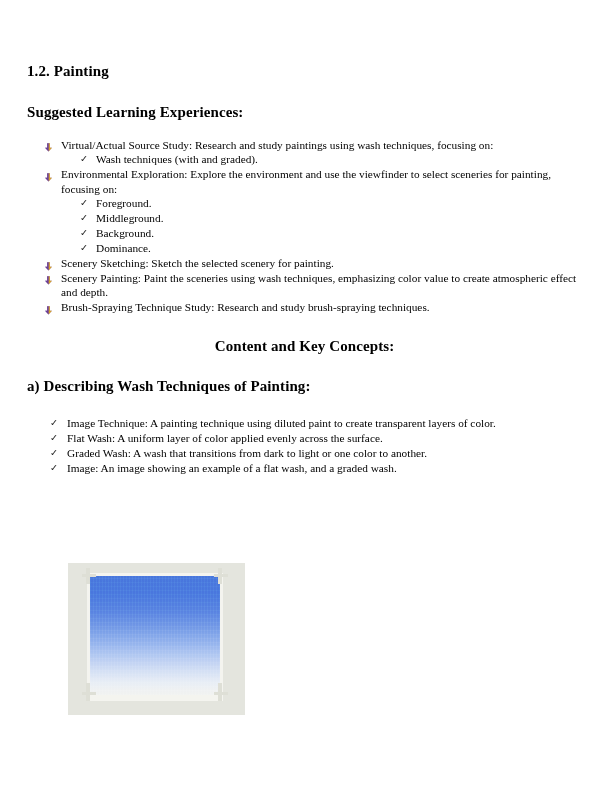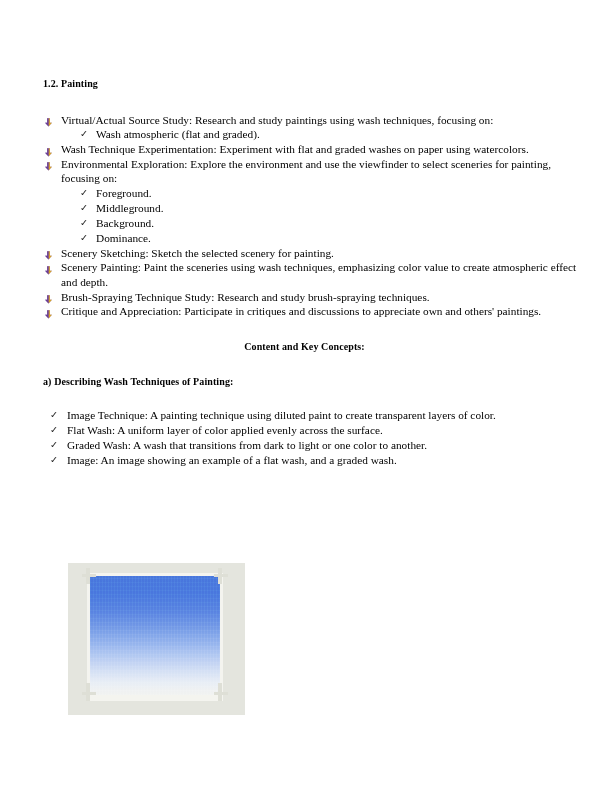--- a/index.html
+++ b/index.html
@@ -19,24 +19,24 @@
     width: 612px;
     height: 792px;
     box-sizing: border-box;
     padding: 62px 30px 0 27px;
     overflow: hidden;
   }
 
   
   .heading {
     font-weight: bold;
-    font-size: 10px;
+    font-size: 15px;
     line-height: 1.25;
     letter-spacing: 0.1px;
-    margin: 16px;
+    margin: 0;
   }
   .h-main      { margin-bottom: 22px; }
   .h-sub       { margin-bottom: 16px; }
   .h-section   { margin-top: 22px; margin-bottom: 22px; text-align: center; }
   .h-subsec    { margin-bottom: 20px; }
 
   
   ul.lvl1 {
     list-style: none;
     margin: 0 0 0 0;
@@ -158,34 +158,30 @@
   .tape.br-v { left: 150px; top: 120px; width: 4px;  height: 18px; }
   .tape.br-h { left: 146px; top: 129px; width: 14px; height: 3px; }
 </style>
 </head>
 <body>
 
 <div class="page">
 
   <h1 class="heading h-main">1.2. Painting</h1>
 
+  <h2 class="heading h-sub">Suggested Learning Experiences:</h2>
 
   <ul class="lvl1" id="learning-list">
       <li><span class="bullet-arrow"><svg viewBox="0 0 10 10" width="9" height="9">
             <polygon points="3.6,0.4 6.4,0.4 6.4,5.2 8.8,5.2 5,9.4 1.2,5.2 3.6,5.2" fill="#7a4fa3"></polygon>
             <polygon points="5,0.4 6.4,0.4 6.4,5.2 8.8,5.2 5,9.4" fill="#d9a520"></polygon>
             <polygon points="3.6,0.4 5,0.4 5,9.4 1.2,5.2 3.6,5.2" fill="#6b3f95"></polygon>
           </svg></span><span class="lbl">Virtual/Actual Source Study:</span><span> Research and study paintings using wash techniques, focusing on:</span><ul class="lvl2">
-          <li><span class="bullet-check">✓</span><span>Wash atmospheric (flat and graded).</span></li>
+          <li><span class="bullet-check">✓</span><span>Wash techniques (with and graded).</span></li>
         </ul></li>
-      <li><span class="bullet-arrow"><svg viewBox="0 0 10 10" width="9" height="9">
-            <polygon points="3.6,0.4 6.4,0.4 6.4,5.2 8.8,5.2 5,9.4 1.2,5.2 3.6,5.2" fill="#7a4fa3"></polygon>
-            <polygon points="5,0.4 6.4,0.4 6.4,5.2 8.8,5.2 5,9.4" fill="#d9a520"></polygon>
-            <polygon points="3.6,0.4 5,0.4 5,9.4 1.2,5.2 3.6,5.2" fill="#6b3f95"></polygon>
-          </svg></span><span class="lbl">Wash Technique Experimentation:</span><span> Experiment with flat and graded washes on paper using watercolors.</span></li>
       <li><span class="bullet-arrow"><svg viewBox="0 0 10 10" width="9" height="9">
             <polygon points="3.6,0.4 6.4,0.4 6.4,5.2 8.8,5.2 5,9.4 1.2,5.2 3.6,5.2" fill="#7a4fa3"></polygon>
             <polygon points="5,0.4 6.4,0.4 6.4,5.2 8.8,5.2 5,9.4" fill="#d9a520"></polygon>
             <polygon points="3.6,0.4 5,0.4 5,9.4 1.2,5.2 3.6,5.2" fill="#6b3f95"></polygon>
           </svg></span><span class="lbl">Environmental Exploration:</span><span> Explore the environment and use the viewfinder to select sceneries for painting, focusing on:</span><ul class="lvl2">
           <li><span class="bullet-check">✓</span><span>Foreground.</span></li>
           <li><span class="bullet-check">✓</span><span>Middleground.</span></li>
           <li><span class="bullet-check">✓</span><span>Background.</span></li>
           <li><span class="bullet-check">✓</span><span>Dominance.</span></li>
         </ul></li>
@@ -197,25 +193,20 @@
       <li><span class="bullet-arrow"><svg viewBox="0 0 10 10" width="9" height="9">
             <polygon points="3.6,0.4 6.4,0.4 6.4,5.2 8.8,5.2 5,9.4 1.2,5.2 3.6,5.2" fill="#7a4fa3"></polygon>
             <polygon points="5,0.4 6.4,0.4 6.4,5.2 8.8,5.2 5,9.4" fill="#d9a520"></polygon>
             <polygon points="3.6,0.4 5,0.4 5,9.4 1.2,5.2 3.6,5.2" fill="#6b3f95"></polygon>
           </svg></span><span class="lbl">Scenery Painting:</span><span> Paint the sceneries using wash techniques, emphasizing color value to create atmospheric effect and depth.</span></li>
       <li><span class="bullet-arrow"><svg viewBox="0 0 10 10" width="9" height="9">
             <polygon points="3.6,0.4 6.4,0.4 6.4,5.2 8.8,5.2 5,9.4 1.2,5.2 3.6,5.2" fill="#7a4fa3"></polygon>
             <polygon points="5,0.4 6.4,0.4 6.4,5.2 8.8,5.2 5,9.4" fill="#d9a520"></polygon>
             <polygon points="3.6,0.4 5,0.4 5,9.4 1.2,5.2 3.6,5.2" fill="#6b3f95"></polygon>
           </svg></span><span class="lbl">Brush-Spraying Technique Study:</span><span> Research and study brush-spraying techniques.</span></li>
-      <li><span class="bullet-arrow"><svg viewBox="0 0 10 10" width="9" height="9">
-            <polygon points="3.6,0.4 6.4,0.4 6.4,5.2 8.8,5.2 5,9.4 1.2,5.2 3.6,5.2" fill="#7a4fa3"></polygon>
-            <polygon points="5,0.4 6.4,0.4 6.4,5.2 8.8,5.2 5,9.4" fill="#d9a520"></polygon>
-            <polygon points="3.6,0.4 5,0.4 5,9.4 1.2,5.2 3.6,5.2" fill="#6b3f95"></polygon>
-          </svg></span><span class="lbl">Critique and Appreciation:</span><span> Participate in critiques and discussions to appreciate own and others' paintings.</span></li>
     </ul>
 
   <h2 class="heading h-section">Content and Key Concepts:</h2>
 
   <h3 class="heading h-subsec">a) Describing Wash Techniques of Painting:</h3>
 
   <ul class="checklist" id="concepts-list">
       <li><span class="bullet-check">✓</span><span class="lbl">Image Technique:</span><span> A painting technique using diluted paint to create transparent layers of color.</span></li>
       <li><span class="bullet-check">✓</span><span class="lbl">Flat Wash:</span><span> A uniform layer of color applied evenly across the surface.</span></li>
       <li><span class="bullet-check">✓</span><span class="lbl">Graded Wash:</span><span> A wash that transitions from dark to light or one color to another.</span></li>

